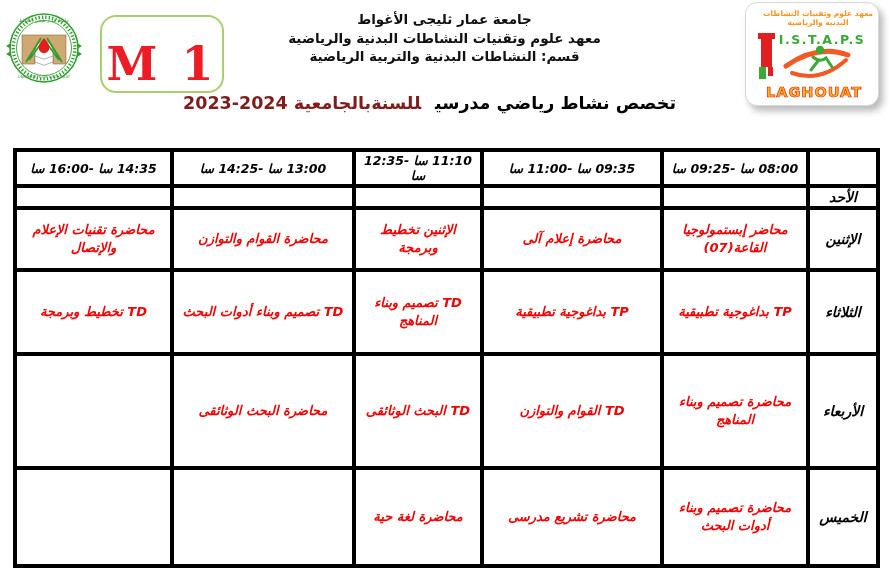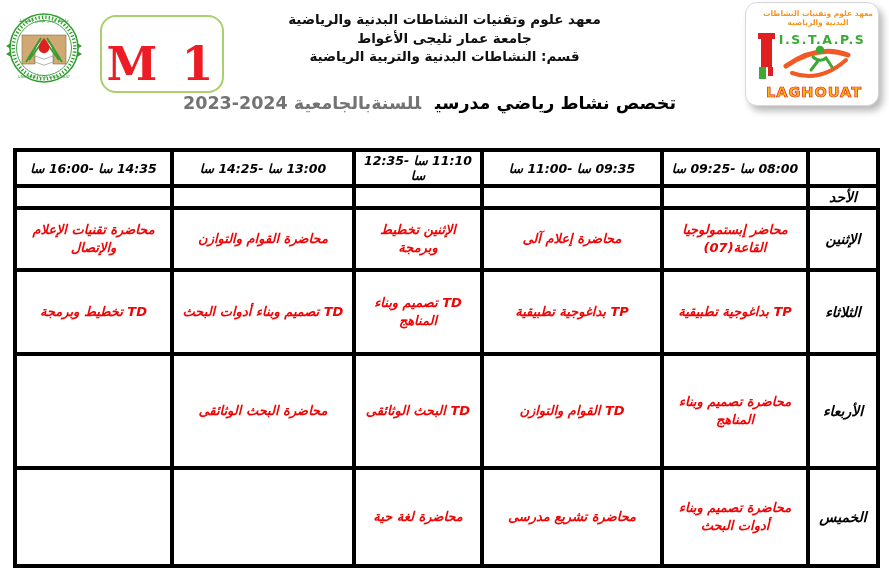--- a/index.html
+++ b/index.html
@@ -23,21 +23,21 @@
   .istaps-card{
     position:absolute;right:10px;top:2px;width:132px;height:102px;
     background:#fff;border:1px solid #d8d8d8;border-radius:12px;
     box-shadow:4px 5px 7px rgba(0,0,0,0.28);
   }
   
   .doc-title{
     position:absolute;left:0;right:30px;top:90px;text-align:center;direction:rtl;
     font-weight:bold;font-size:17.5px;line-height:26px;color:#000;
   }
-  .title-red{color:#737373;margin-right:14px;}
+  .title-red{color:#7f1d1d;margin-right:14px;}
   
   table.tt{
     position:absolute;left:13px;top:148px;width:863px;
     border-collapse:collapse;table-layout:fixed;direction:rtl;
     background:#fff;
   }
   table.tt td,table.tt th{
     border:4px solid #000;padding:1px 3px;text-align:center;vertical-align:middle;
     font-weight:bold;overflow:hidden;font-style:italic;
   }
@@ -71,22 +71,22 @@
       <text x="40" y="70" font-size="3.9" text-anchor="middle" fill="#2f9e2f">UNIVERSITY OF LAGHOUAT</text>
       <text x="40" y="13.5" font-size="4.6" text-anchor="middle" fill="#2f9e2f">جامعة عمار ثليجي الأغواط</text>
     </svg>
   </div>
 
   <div class="m1-badge">
     <span>M 1</span>
   </div>
 
   <div class="org-block">
+    <div>جامعة عمار ثليجى الأغواط</div>
     <div>معهد علوم وتقنيات النشاطات البدنية والرياضية</div>
-    <div>جامعة عمار ثليجى الأغواط</div>
     <div>قسم: النشاطات البدنية والتربية الرياضية</div>
   </div>
 
   <div class="istaps-card">
     <svg width="132" height="102" viewBox="0 0 132 102">
       <text x="72" y="13" font-size="7.5" font-weight="bold" text-anchor="middle" fill="#f7941d" direction="rtl">معهد علوم وتقنيات النشاطات</text>
       <text x="72" y="22" font-size="7.5" font-weight="bold" text-anchor="middle" fill="#f7941d" direction="rtl">البدنية والرياضية</text>
       <rect x="12" y="30" width="17" height="6" fill="#e02020"></rect>
       <rect x="15" y="36" width="11" height="28" fill="#e02020"></rect>
       <rect x="13" y="64" width="7" height="12" fill="#3aaa35"></rect>

